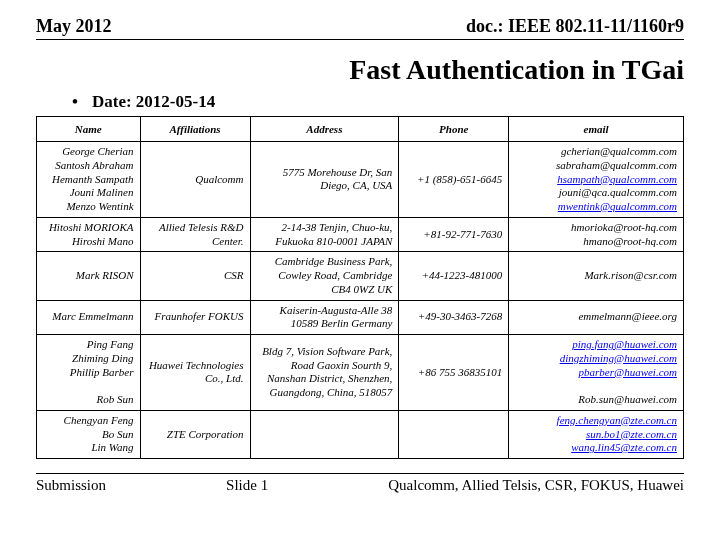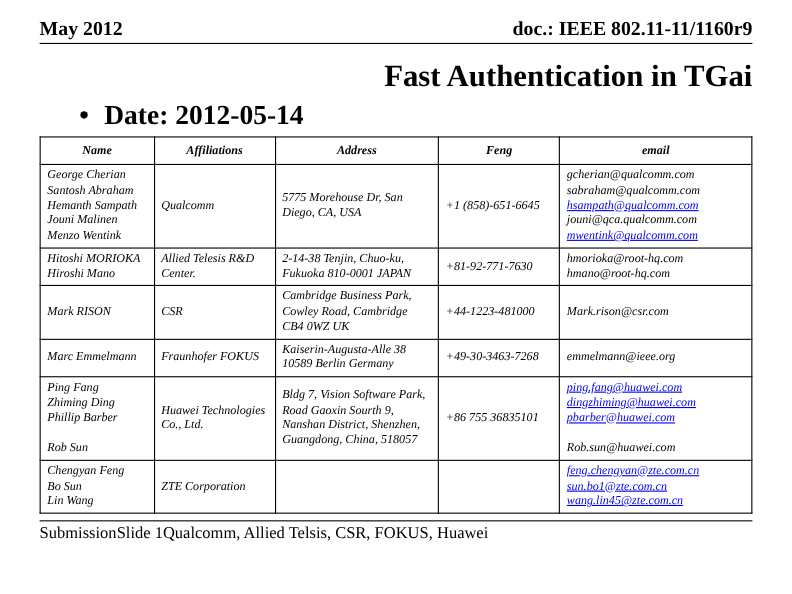--- a/index.html
+++ b/index.html
@@ -30,41 +30,41 @@
     margin-bottom: 14px;
   }
   .title {
     text-align: right;
     font-weight: bold;
     font-size: 28px;
     margin-bottom: 6px;
   }
   .date-line {
     font-weight: bold;
-    font-size: 25px;
+    font-size: 17px;
     margin-left: 36px;
     margin-bottom: 4px;
   }
   .date-line .bullet { margin-right: 14px; }
   .authors-label {
     font-size: 19px;
     margin-bottom: 2px;
   }
   table.authors {
     width: 100%;
     border-collapse: collapse;
     font-size: 11px;
     table-layout: fixed;
     font-style: italic;
   }
   table.authors th, table.authors td {
     border: 1px solid #000;
     padding: 3px 6px;
     vertical-align: middle;
-    text-align: left;
+    text-align: right;
     word-wrap: break-word;
   }
   table.authors th {
     font-weight: bold;
     text-align: center;
     padding: 6px 4px;
   }
   .col-name    { width: 16%; }
   .col-affil   { width: 17%; }
   .col-addr    { width: 23%; }
@@ -72,21 +72,21 @@
   .col-email   { width: 27%; }
   .link { color: #0000ee; text-decoration: underline; }
   .footer {
     position: absolute;
     left: 36px;
     right: 36px;
     bottom: 10px;
     border-top: 1.5px solid #000;
     padding-top: 3px;
     display: flex;
-    justify-content: flex-start;
+    justify-content: space-between;
     font-size: 15px;
   }
   .names-cell div, .email-cell div { line-height: 1.25; }
   td { line-height: 1.25; }
 </style>
 </head>
 <body>
 
 <div class="page">
 
@@ -109,21 +109,21 @@
         <col class="col-affil">
         <col class="col-addr">
         <col class="col-phone">
         <col class="col-email">
     </colgroup>
     <thead>
       <tr>
         <th>Name</th>
         <th>Affiliations</th>
         <th>Address</th>
-        <th>Feng</th>
+        <th>Phone</th>
         <th>email</th>
       </tr>
     </thead>
     <tbody id="tbody">
         <tr>
           <td class="names-cell">
             <div>George Cherian</div>
             <div>Santosh Abraham</div>
             <div>Hemanth Sampath</div>
             <div>Jouni Malinen</div>

